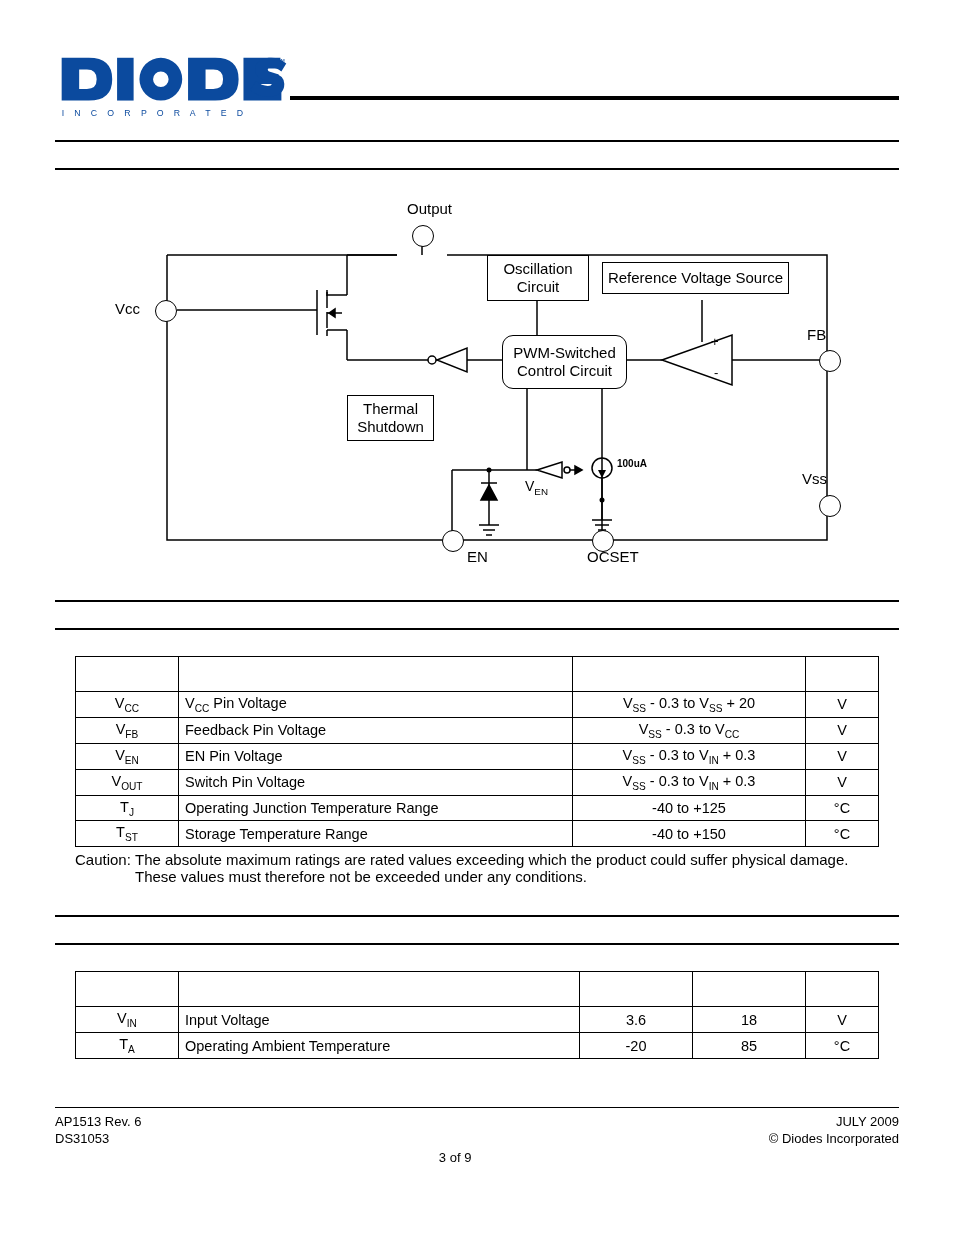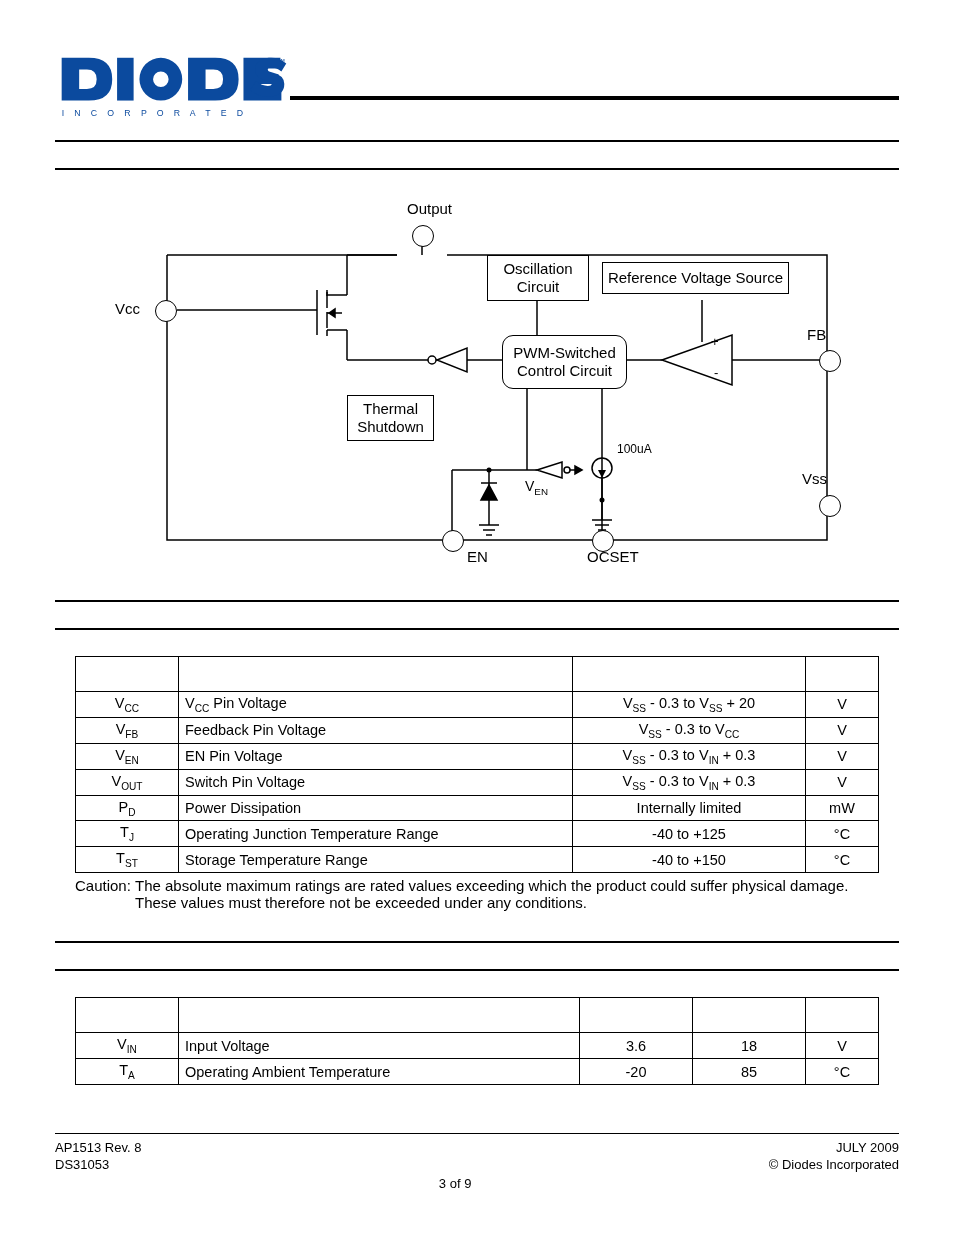--- a/index.html
+++ b/index.html
@@ -265,21 +265,21 @@
       <div class="dbox" style="left:240px; top:195px; width:85px; height:44px;text-align:center;">
         <span style="white-space:pre-line;">Thermal
 Shutdown</span>
       </div>
 
       <div class="dlabel" style="left:604px; top:134px; font-size:13px;">+</div>
       <div class="dlabel" style="left:607px; top:165px; font-size:13px;">-</div>
       <div class="dlabel" style="left:418px; top:278px; font-size:14px;">
         <span>V</span><sub>EN</sub>
       </div>
-      <div class="dlabel" style="left:510px; top:242px; font-size:12px;">100uA</div>
+      <div class="dlabel" style="left:510px; top:258px; font-size:10px;font-weight:bold;">100uA</div>
     </div>
   </div>
 
   <div class="section-sep"></div>
 
   <table class="abs-table">
     <thead>
       <tr>
         <th class="col-sym"></th>
         <th class="col-param"></th>
@@ -304,26 +304,20 @@
           <td class="col-sym">V<sub>EN</sub></td>
           <td class="col-param">EN Pin Voltage</td>
           <td class="col-rating">V<sub>SS</sub> - 0.3 to V<sub>IN</sub> + 0.3</td>
           <td class="col-unit">V</td>
         </tr>
         <tr>
           <td class="col-sym">V<sub>OUT</sub></td>
           <td class="col-param">Switch Pin Voltage</td>
           <td class="col-rating">V<sub>SS</sub> - 0.3 to V<sub>IN</sub> + 0.3</td>
           <td class="col-unit">V</td>
-        </tr>
-        <tr>
-          <td class="col-sym">P<sub>D</sub></td>
-          <td class="col-param">Power Dissipation</td>
-          <td class="col-rating">Internally limited</td>
-          <td class="col-unit">mW</td>
         </tr>
         <tr>
           <td class="col-sym">T<sub>J</sub></td>
           <td class="col-param">Operating Junction Temperature Range</td>
           <td class="col-rating">-40 to +125</td>
           <td class="col-unit">°C</td>
         </tr>
         <tr>
           <td class="col-sym">T<sub>ST</sub></td>
           <td class="col-param">Storage Temperature Range</td>
@@ -363,21 +357,21 @@
           <td class="col-param">Operating Ambient Temperature</td>
           <td class="col-min">-20</td>
           <td class="col-max">85</td>
           <td class="col-unit">°C</td>
         </tr>
       </tbody>
   </table>
 
   <div class="footer">
     <div class="fcol">
-      <div>AP1513 Rev. 8</div>
+      <div>AP1513 Rev. 6</div>
       <div>DS31053</div>
     </div>
     <div class="fcol fcenter">
       <div>3 of 9</div>
     </div>
     <div class="fcol fright">
       <div>JULY 2009</div>
       <div>© Diodes Incorporated</div>
     </div>
   </div>

